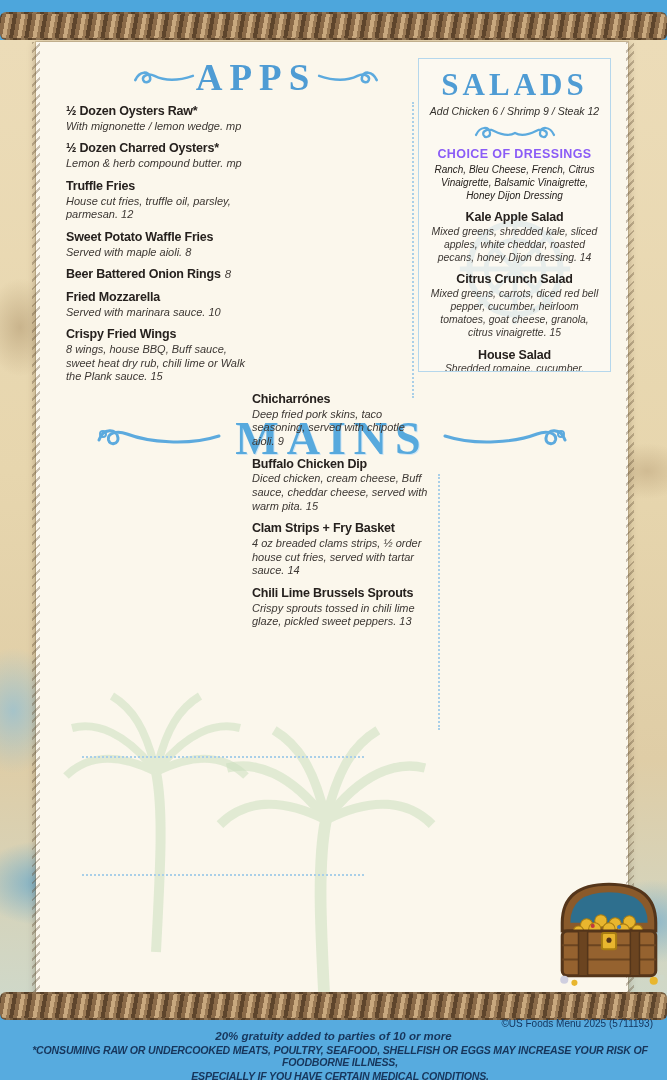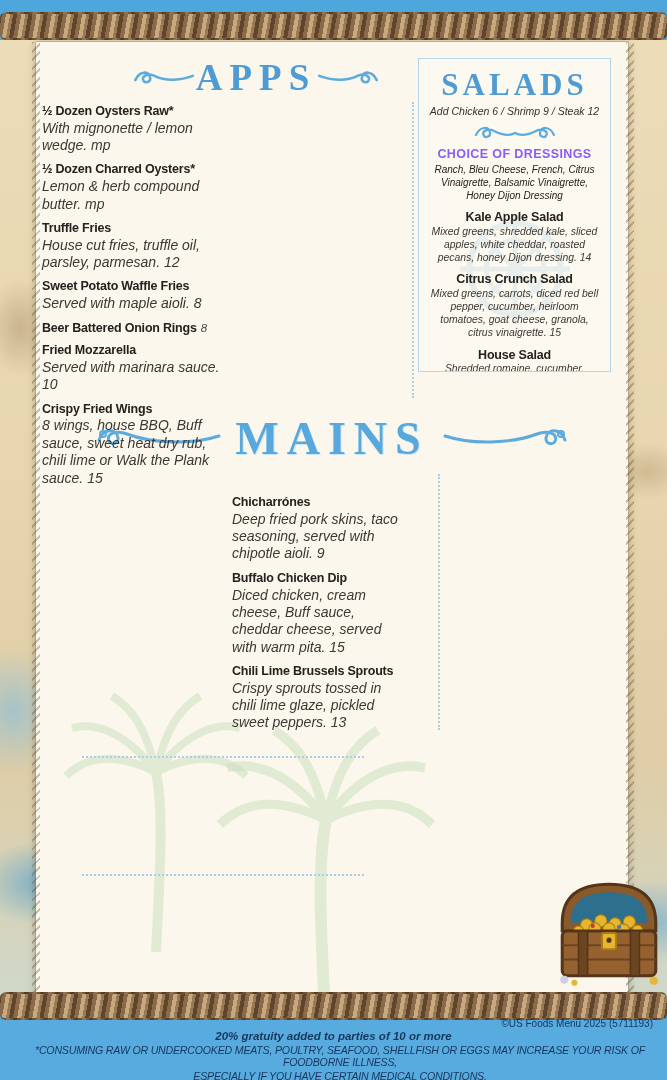--- a/index.html
+++ b/index.html
@@ -65,21 +65,21 @@
     color:#57a9dd;
   }
   .mains-header .title { font-size:46px; letter-spacing:8px; text-shadow:1px 1px 0 #cfe6f5; }
   .mains-header .flourish { width:130px; height:30px; }
 
   
   .col { position:absolute; }
   .item { margin-bottom:8px; }
   .item .name { font-size:12.5px; font-weight:bold; line-height:1.18; letter-spacing:-0.2px; }
   .item .price { font-size:11.5px; font-weight:normal; font-style:italic; color:#4a443f; margin-left:4px; }
-  .item .desc { font-size:14px; font-style:italic; color:#3c3733; line-height:1.24; margin-top:1px; }
+  .item .desc { font-size:11px; font-style:italic; color:#3c3733; line-height:1.24; margin-top:1px; }
 
   .vdots { position:absolute; border-left:2px dotted #a9cfe8; width:0; }
   .hdots { position:absolute; border-top:2px dotted #a9cfe8; height:0; }
 
   
   .salads-box {
     position:absolute; left:382px; top:16px; width:193px; height:314px;
     border:1px solid #b5d7ec; background:rgba(255,255,255,.25);
     padding:8px 10px; text-align:center; overflow:hidden;
   }
@@ -93,21 +93,21 @@
   .salads-box .item .desc { font-size:10.4px; }
 
   
   .palms { position:absolute; color:#cde0c0; opacity:.55; z-index:0; }
   .chest { position:absolute; left:548px; top:868px; width:122px; height:128px; z-index:6; }
 
   
   .footer-text { position:absolute; left:0; top:1030px; width:667px; text-align:center;
     font-style:italic; color:#17365c; z-index:6; }
   .footer-line1 { font-size:11.5px; font-weight:bold; }
-  .footer-line2, .footer-line3 { font-size:10.6px; font-weight:normal; margin-top:2px; letter-spacing:-0.2px;padding-left:13px; }
+  .footer-line2, .footer-line3 { font-size:10.6px; font-weight:bold; margin-top:2px; letter-spacing:-0.2px;padding-left:13px; }
   .footer-copy { position:absolute; right:14px; top:1018px; font-size:10px; color:#14355e; z-index:6; }
 
   .z1 { position:relative; z-index:1; }
 </style>
 </head>
 <body>
 
 <div class="map-band"></div>
 <div class="page">
 
@@ -137,21 +137,21 @@
   <div class="apps-header display-serif">
     <svg class="flourish" viewBox="0 0 60 20">
       <path d="M4 12 C8 3 17 3 18 10 C18.5 14 13 15.5 11.5 12 C10 8 16 5 22 8 C30 12 42 13.5 58 8" fill="none" stroke="currentColor" stroke-width="2.4" stroke-linecap="round"></path>
     </svg>
     <span class="title">APPS</span>
     <svg class="flourish flip" viewBox="0 0 60 20">
       <path d="M4 12 C8 3 17 3 18 10 C18.5 14 13 15.5 11.5 12 C10 8 16 5 22 8 C30 12 42 13.5 58 8" fill="none" stroke="currentColor" stroke-width="2.4" stroke-linecap="round"></path>
     </svg>
   </div>
 
-  <div class="col z1" style="left:6px; top:62px; width:180px;">
+  <div class="col z1" style="left:30px; top:62px; width:180px;">
     <div class="item">
         <div class="name">½ Dozen Oysters Raw*</div>
         <div class="desc">With mignonette / lemon wedge. mp</div>
       </div>
     <div class="item">
         <div class="name">½ Dozen Charred Oysters*</div>
         <div class="desc">Lemon &amp; herb compound butter. mp</div>
       </div>
     <div class="item">
         <div class="name">Truffle Fries</div>
@@ -167,28 +167,32 @@
     <div class="item">
         <div class="name">Fried Mozzarella</div>
         <div class="desc">Served with marinara sauce.  10</div>
       </div>
     <div class="item">
         <div class="name">Crispy Fried Wings</div>
         <div class="desc">8 wings, house BBQ, Buff sauce, sweet heat dry rub, chili lime or Walk the Plank sauce.  15</div>
       </div>
   </div>
 
-  <div class="col z1" style="left:196px; top:62px; width:176px;">
+  <div class="col z1" style="left:216px; top:62px; width:176px;">
     <div class="item">
         <div class="name">Chicharrónes</div>
         <div class="desc">Deep fried pork skins, taco seasoning, served with chipotle aioli.  9</div>
       </div>
     <div class="item">
         <div class="name">Buffalo Chicken Dip</div>
         <div class="desc">Diced chicken, cream cheese, Buff sauce, cheddar cheese, served with warm pita.  15</div>
+      </div>
+    <div class="item">
+        <div class="name">Clam Strips + Fry Basket</div>
+        <div class="desc">4 oz breaded clams strips, ½ order house cut fries, served with tartar sauce. 14</div>
       </div>
     <div class="item">
         <div class="name">Chili Lime Brussels Sprouts</div>
         <div class="desc">Crispy sprouts tossed in chili lime glaze, pickled sweet peppers.  13</div>
       </div>
   </div>
 
   <div class="vdots" style="left:376px; top:60px; height:296px;"></div>
 
   <div class="salads-box">

